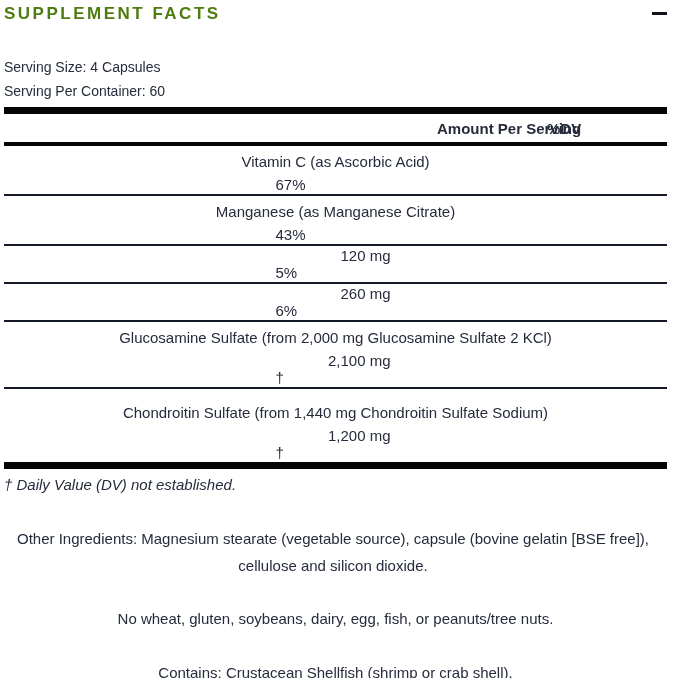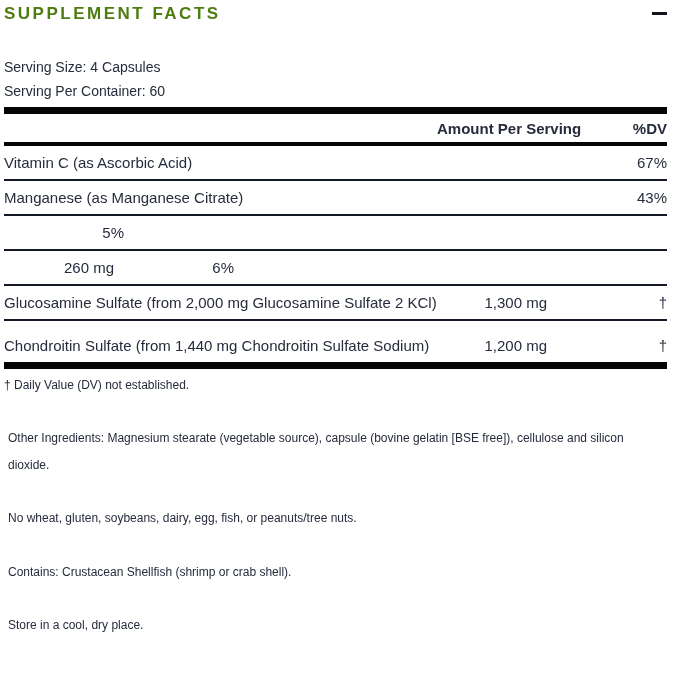--- a/index.html
+++ b/index.html
@@ -65,38 +65,41 @@
     align-items: center;
     font-size: 15px;
   }
   .thead {
     height: 28px;
     font-weight: 700;
     border-bottom: 4px solid #050505;
   }
   .label { flex: 1; }
   .amount { width: 110px; text-align: right; white-space: nowrap; }
-  .dv { width: 120px; text-align: right; white-space: nowrap; }
+  .dv { width: 120px; white-space: nowrap; }
   .body-row {
     border-bottom: 2px solid #141927;
     min-height: 31px;
     padding: 1px 0;
+    flex-direction: column;
   }
   .body-row:last-child { border-bottom: none; margin-top: 8px; }
   .body-row .label { line-height: 29px; }
   
   .footnote {
     margin: 7px 0 0 0;
-    font-size: 12px;
+    font-size: 15px;
     line-height: 18px;
+    font-style: italic;
   }
   .para {
     margin: 4px;
-    font-size: 12px;
+    font-size: 15px;
     line-height: 27px;
+    text-align: center;
   }
   .para.other   { margin-top: 31px; max-width: 650px; }
   .para.contains{ margin-top: 27px; }
   .para.nowheat { margin-top: 26px; }
   .para.store   { margin-top: 26px; }
 </style>
 </head>
 <body>
 
 <div class="sheet">
@@ -122,29 +125,30 @@
     <div id="rows">
         <div class="row body-row">
           <span class="label">Vitamin C (as Ascorbic Acid)</span>
           <span class="dv">67%</span>
         </div>
         <div class="row body-row">
           <span class="label">Manganese (as Manganese Citrate)</span>
           <span class="dv">43%</span>
         </div>
         <div class="row body-row">
+          <span class="amount">120 mg</span>
           <span class="dv">5%</span>
         </div>
         <div class="row body-row">
           <span class="amount">260 mg</span>
           <span class="dv">6%</span>
         </div>
         <div class="row body-row">
           <span class="label">Glucosamine Sulfate (from 2,000 mg Glucosamine Sulfate 2 KCl)</span>
-          <span class="amount">1,300 mg</span>
+          <span class="amount">2,100 mg</span>
           <span class="dv">†</span>
         </div>
         <div class="row body-row">
           <span class="label">Chondroitin Sulfate (from 1,440 mg Chondroitin Sulfate Sodium)</span>
           <span class="amount">1,200 mg</span>
           <span class="dv">†</span>
         </div>
       </div>
   </div>
 

